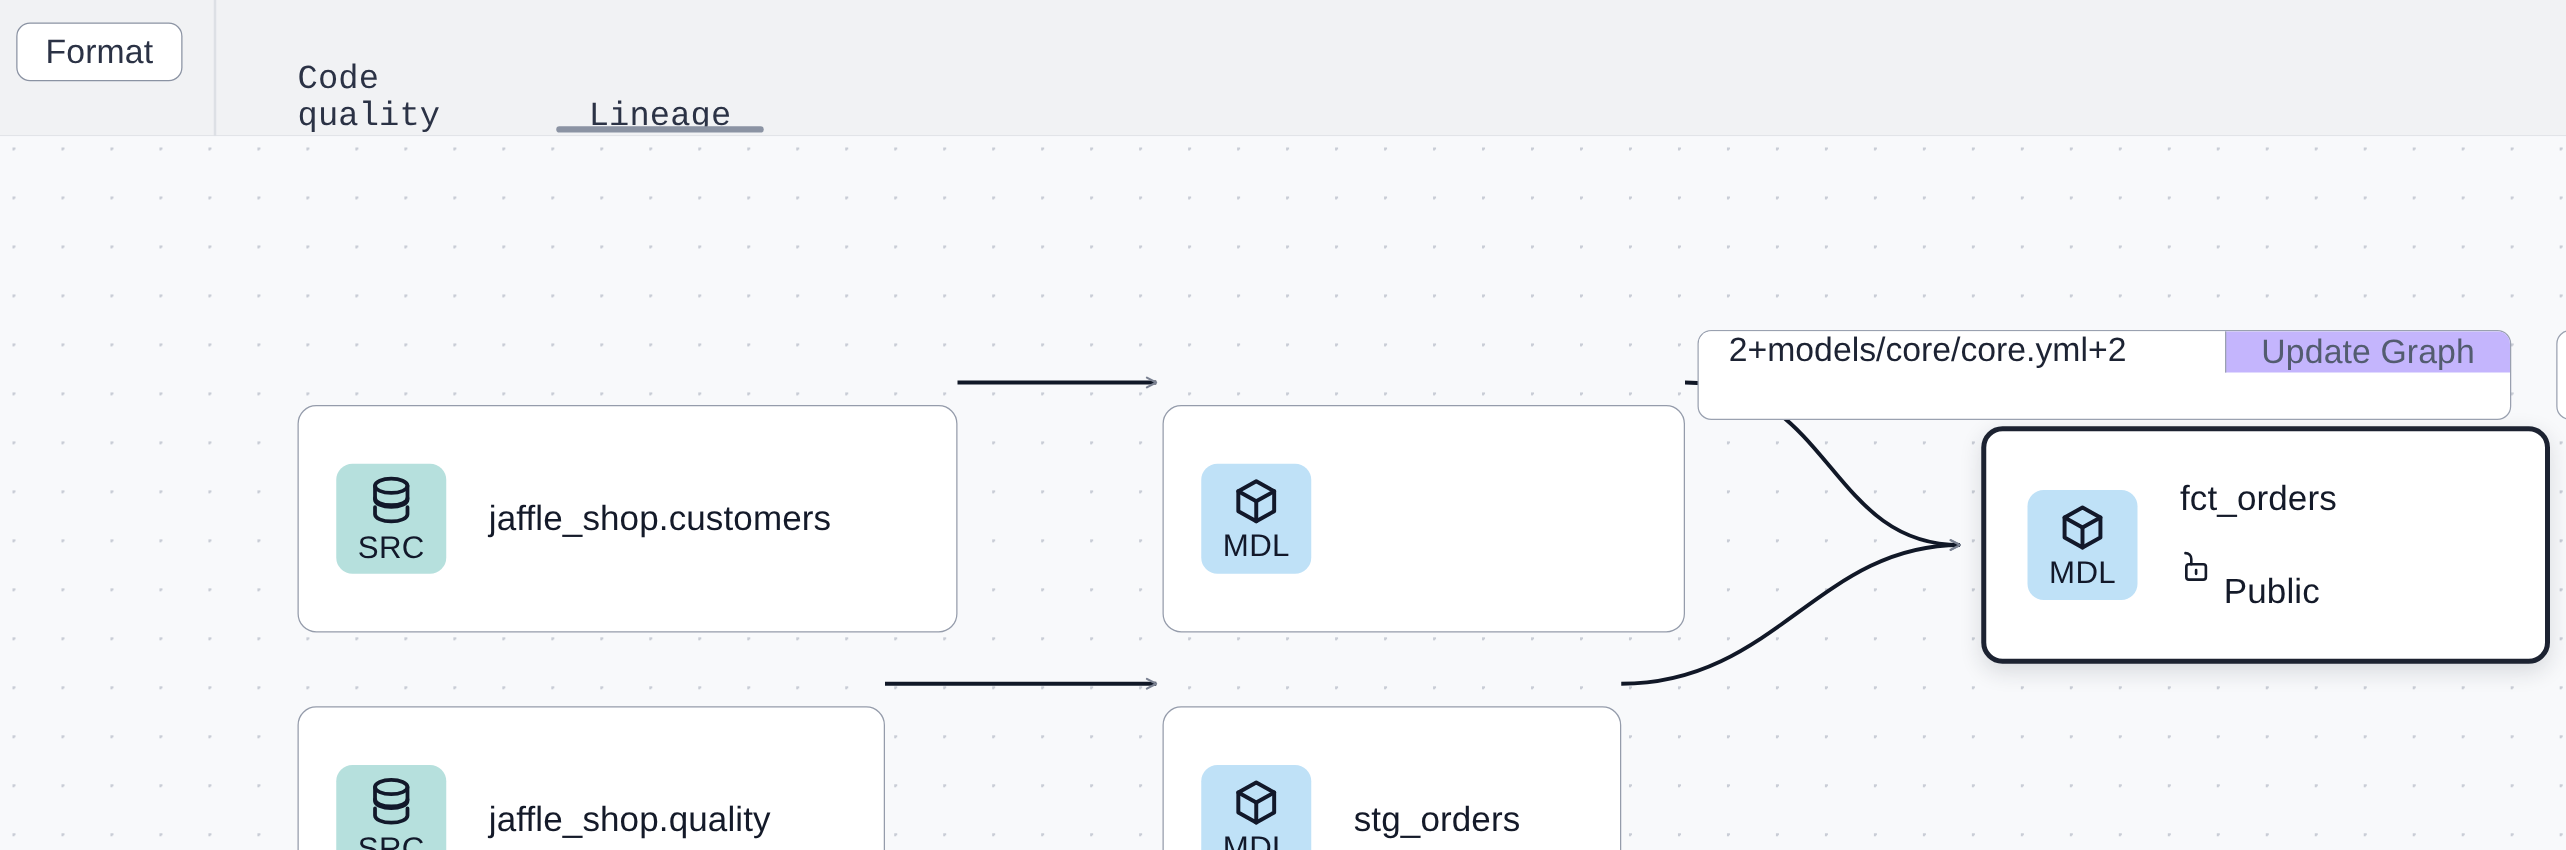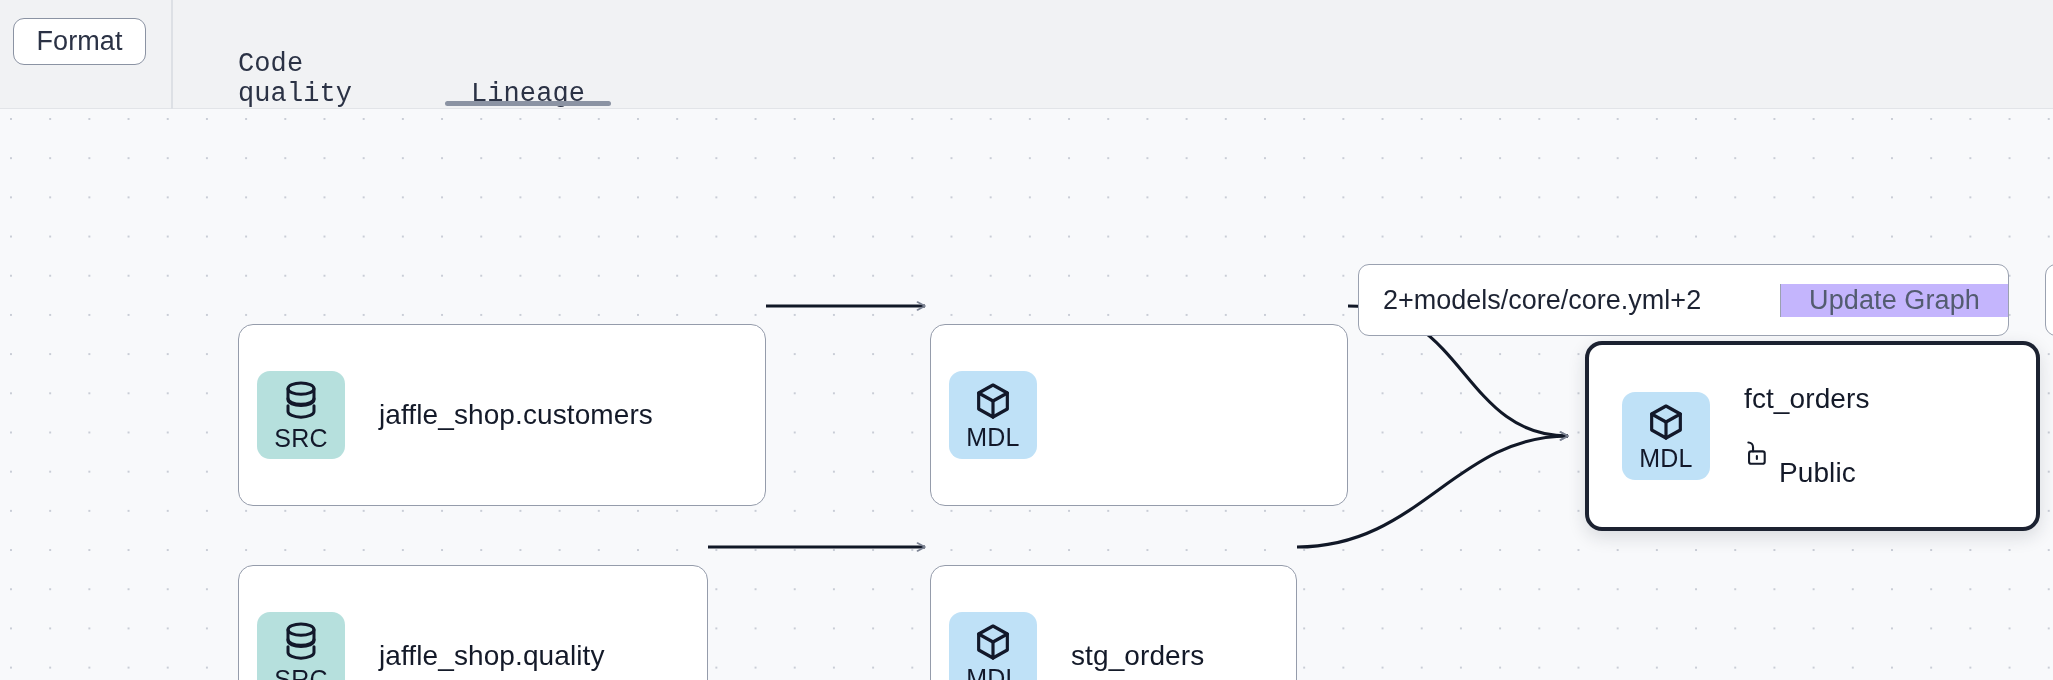--- a/index.html
+++ b/index.html
@@ -115,21 +115,21 @@
   .node.selected {
     border: 4.5px solid #1c2231;
     border-radius: 17px;
     box-shadow: 0 6px 18px rgba(25,32,48,.14);
   }
   .badge {
     flex: none;
     width: 88px;
     height: 88px;
     border-radius: 13px;
-    margin-left: 18px;
+    margin-left: 30px;
     display: flex;
     flex-direction: column;
     align-items: center;
     justify-content: center;
     gap: 1px;
   }
   .badge.src { background: #b6e0dd; }
   .badge.mdl { background: #bfe1f7; }
   .badge .glyph { line-height: 0; }
   .badge .kind {
@@ -166,21 +166,21 @@
     line-height: 1.15;
     margin-top: 36px;
   }
 
   
   .graph-controls {
     position: absolute;
     left: 1358px; top: 155px;
     height: 72px;
     display: flex;
-    align-items: center;
+    align-items: flex-start;
     background: #ffffff;
     border: 1.6px solid #9aa1b0;
     border-radius: 11px;
     box-sizing: border-box;
     overflow: hidden;
   }
   .selector-input {
     width: 421px;
     border: 0;
     outline: none;

